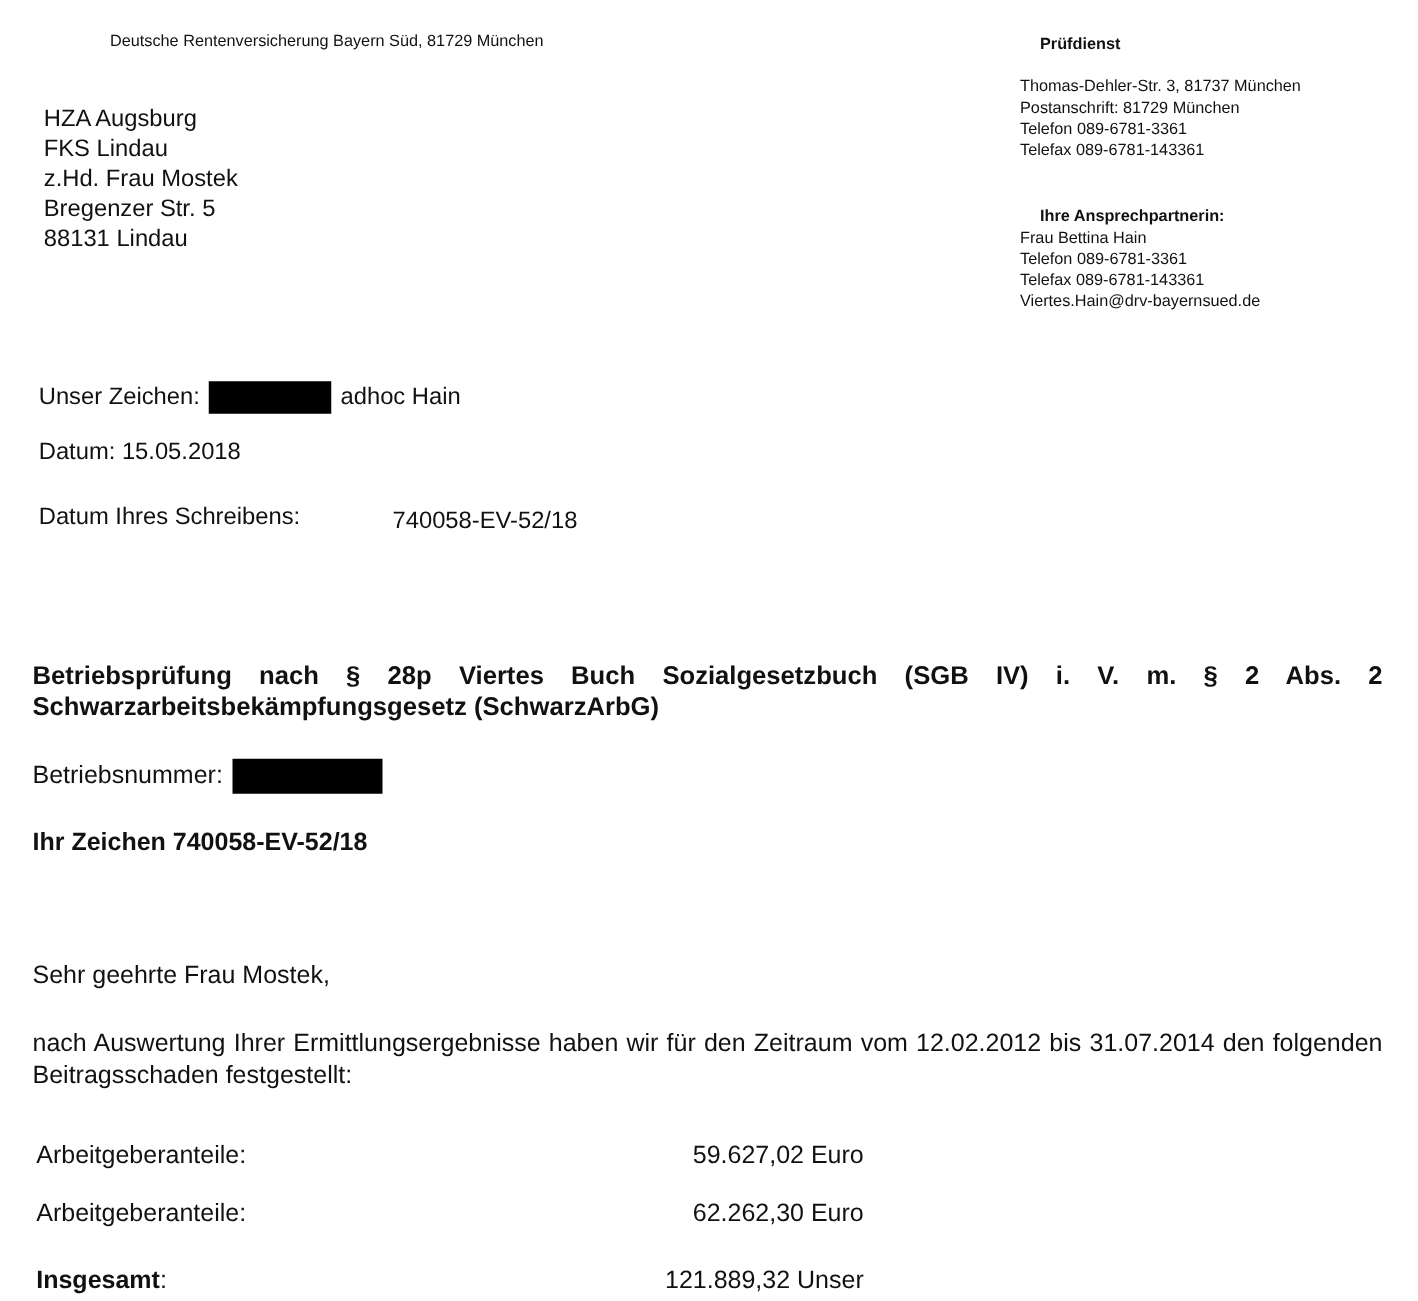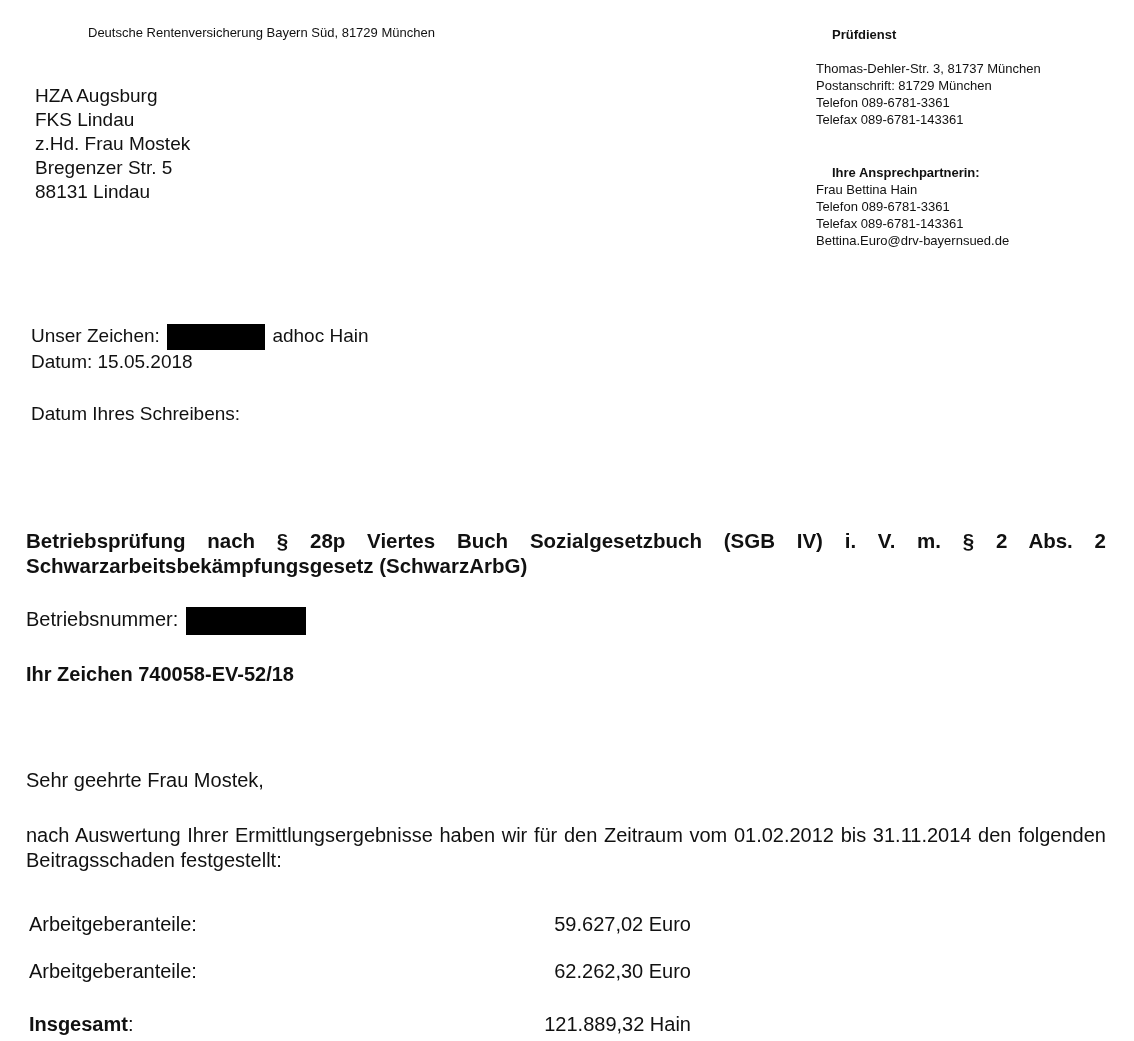--- a/index.html
+++ b/index.html
@@ -91,55 +91,56 @@
   <div style="height:17px"></div>
   <div>Thomas-Dehler-Str. 3, 81737 München</div>
   <div>Postanschrift: 81729 München</div>
   <div>Telefon 089-6781-3361</div>
   <div>Telefax 089-6781-143361</div>
   <div style="height:36px"></div>
   <div class="bold">Ihre Ansprechpartnerin:</div>
   <div>Frau Bettina Hain</div>
   <div>Telefon 089-6781-3361</div>
   <div>Telefax 089-6781-143361</div>
-  <div>Bettina.Euro@drv-bayernsued.de</div>
+  <div>Viertes.Hain@drv-bayernsued.de</div>
 </div>
 
-<div class="abs ref-row" style="top:305px;margin-top:19px;">
+<div class="abs ref-row" style="top:305px;">
   <span>Unser Zeichen:</span>
   <span class="redact" style="width:98px;height:26px;margin:0 2px 0 2px;"></span>
   <span>adhoc Hain</span>
 </div>
 
 <div class="abs ref-row" style="top:351px;">Datum: 15.05.2018</div>
 
 <div class="abs ref-row" style="top:403px;">Datum Ihres Schreibens:</div>
 
 <div class="abs ref-row" style="left:314px; top:403px; line-height:27px;">
+  <div>740058-EV-52/18</div>
 </div>
 
 <div class="abs subject">Betriebsprüfung nach § 28p Viertes Buch Sozialgesetzbuch (SGB IV) i. V. m. § 2 Abs. 2 Schwarzarbeitsbekämpfungsgesetz (SchwarzArbG)</div>
 
 <div class="abs body-text" style="top:607px; white-space:nowrap;">
   <span>Betriebsnummer:</span>
   <span class="redact" style="width:120px;height:28px;margin-left:2px;"></span>
 </div>
 
 <div class="abs body-text" style="top:662px; font-weight:bold;">Ihr Zeichen 740058-EV-52/18</div>
 
 <div class="abs body-text" style="top:768px;">Sehr geehrte Frau Mostek,</div>
 
-<div class="abs body-text justify" style="top:823px;">nach Auswertung Ihrer Ermittlungsergebnisse haben wir für den Zeitraum vom 01.02.2012 bis 31.11.2014 den folgenden Beitragsschaden festgestellt:</div>
+<div class="abs body-text justify" style="top:823px;">nach Auswertung Ihrer Ermittlungsergebnisse haben wir für den Zeitraum vom 12.02.2012 bis 31.07.2014 den folgenden Beitragsschaden festgestellt:</div>
 
 <div class="abs amount-row" style="top:913px;align-items:flex-end;">
   <span>Arbeitgeberanteile:</span>
   <span>59.627,02 Euro</span>
 </div>
 
 <div class="abs amount-row" style="top:960px;">
   <span>Arbeitgeberanteile:</span>
   <span>62.262,30 Euro</span>
 </div>
 
 <div class="abs amount-row" style="top:1013px;justify-content:space-between;">
   <span><b>Insgesamt</b><span>:</span></span>
-  <span>121.889,32 Hain</span>
+  <span>121.889,32 Unser</span>
 </div>
 
 </body></html>

